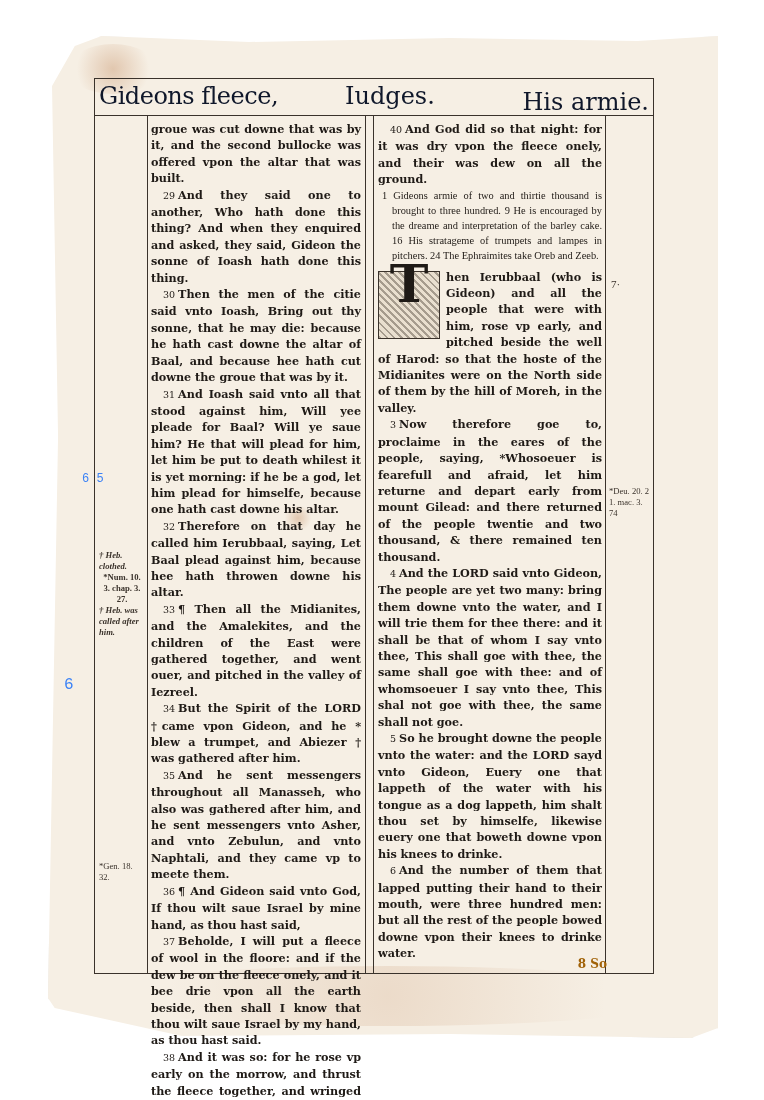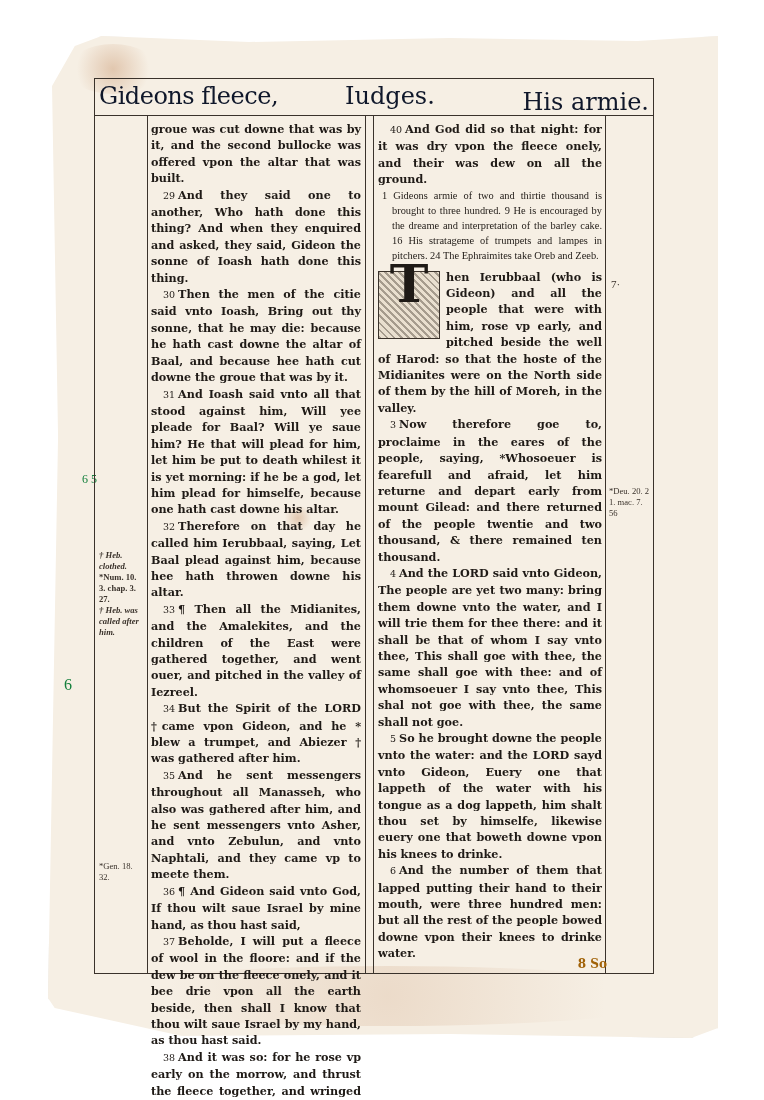--- a/index.html
+++ b/index.html
@@ -41,22 +41,22 @@
   .summary { font-weight:normal; font-size:10.4px; line-height:15px; font-family:"Liberation Serif", serif; padding-left:14px; text-indent:-10px; margin-bottom:6px; }
   .dropcap {
     float:left; width:60px; height:66px; margin:2px 6px 0 0;
     border:1px solid #3a322b; background:
       repeating-linear-gradient(45deg, rgba(40,30,20,0.35) 0 2px, transparent 2px 5px),
       #e9dfcf;
     position:relative;
   }
   .dropcap span { position:absolute; left:0; right:0; top:4px; text-align:center; font-size:52px; font-weight:bold; color:#1f1a16; font-family:"DejaVu Serif", serif; }
   .margin-note { position:absolute; font-family:"Liberation Serif", serif; font-style:italic; font-size:8.6px; line-height:11px; color:#3a322b; }
-  .margin-note .up { font-style:normal; }
-  .pencil { position:absolute; font-family:Liberation Serif, serif; color:#15803d; font-size:12px; }
+  .margin-note .up { font-style:normal;text-align:center; }
+  .pencil { position:absolute; font-family:Liberation Mono, monospace; color:#3b82f6; font-size:12px; }
   .catch { position:absolute; right:6px; bottom:2px; font-weight:bold; font-size:12px; color:#a16207; }
 </style>
 </head>
 <body>
 
 <div class="leaf">
   <div class="stain" style="left:20px;top:8px;width:90px;height:50px;"></div>
   <div class="stain" style="left:235px;top:470px;width:30px;height:24px;"></div>
   <div class="stain" style="left:30px;top:930px;width:620px;height:60px;opacity:0.5;"></div>
 </div>
@@ -81,21 +81,21 @@
     <div class="up">*Num. 10. 3. chap. 3. 27.</div>
     <div>† Heb. was called after him.</div>
   </div>
   <div class="margin-note up" style="left:4px;top:782px;width:46px;font-style:normal;">
     <div>*Gen. 18. 32.</div>
   </div>
 
   <div class="margin-note" style="left:516px;top:200px;font-style:normal;font-size:11px;">7·</div>
   <div class="margin-note" style="left:514px;top:407px;width:44px;font-style:normal;">
     <div>*Deu. 20. 2</div>
-    <div>1. mac. 7. 56</div>
+    <div>1. mac. 3. 74</div>
   </div>
 
   <div class="col" style="left:56px;width:210px;">
     <p><span>groue was cut downe that was by it, and the second bullocke was offered vpon the altar that was built.</span></p>
     <p class="v"><span class="vn">29</span><span>And they said one to another, Who hath done this thing? And when they enquired and asked, they said, Gideon the sonne of Ioash hath done this thing.</span></p>
     <p class="v"><span class="vn">30</span><span>Then the men of the citie said vnto Ioash, Bring out thy sonne, that he may die: because he hath cast downe the altar of Baal, and because hee hath cut downe the groue that was by it.</span></p>
     <p class="v"><span class="vn">31</span><span>And Ioash said vnto all that stood against him, Will yee pleade for Baal? Will ye saue him? He that will plead for him, let him be put to death whilest it is yet morning: if he be a god, let him plead for himselfe, because one hath cast downe his altar.</span></p>
     <p class="v"><span class="vn">32</span><span>Therefore on that day he called him Ierubbaal, saying, Let Baal plead against him, because hee hath throwen downe his altar.</span></p>
     <p class="v"><span class="vn">33</span><span>¶ Then all the Midianites, and the Amalekites, and the children of the East were gathered together, and went ouer, and pitched in the valley of Iezreel.</span></p>
     <p class="v"><span class="vn">34</span><span>But the Spirit of the LORD †came vpon Gideon, and he * blew a trumpet, and Abiezer † was gathered after him.</span></p>

